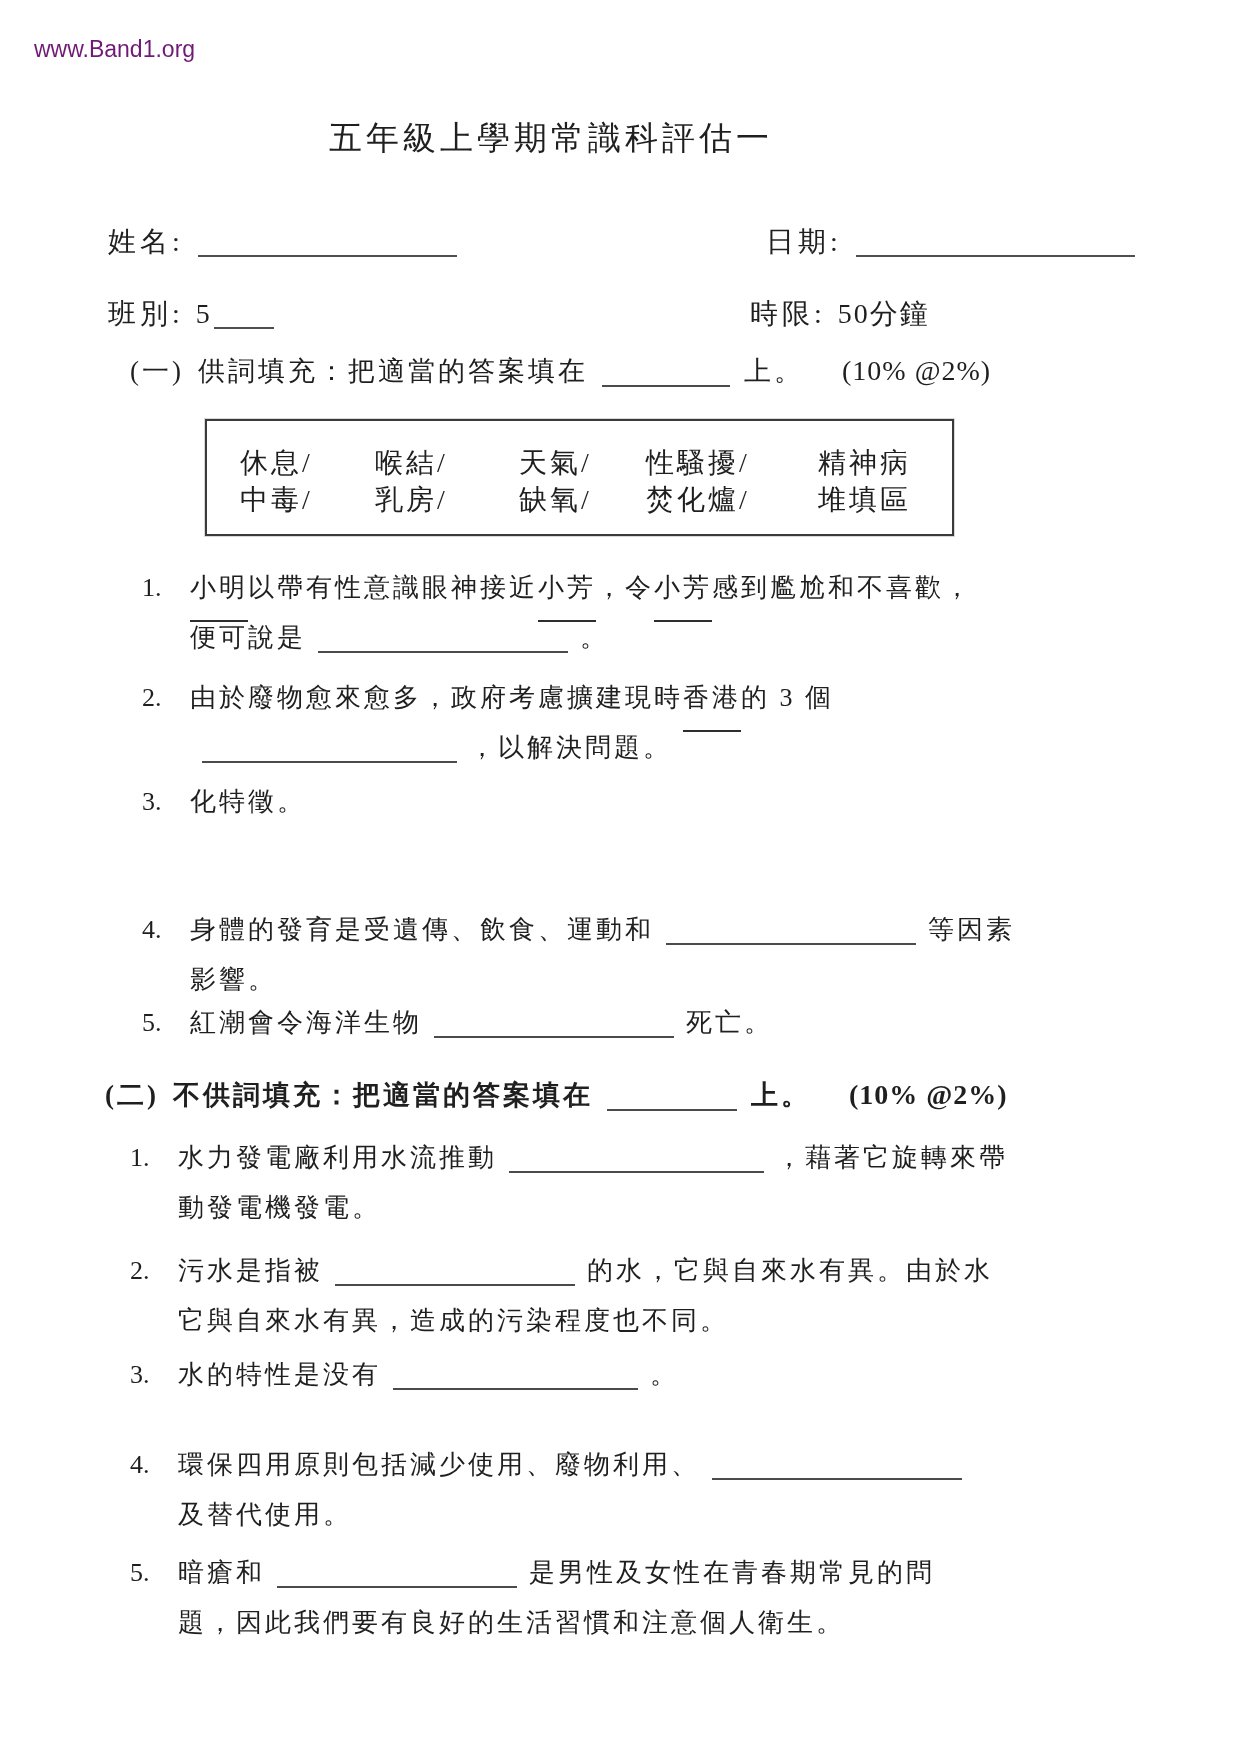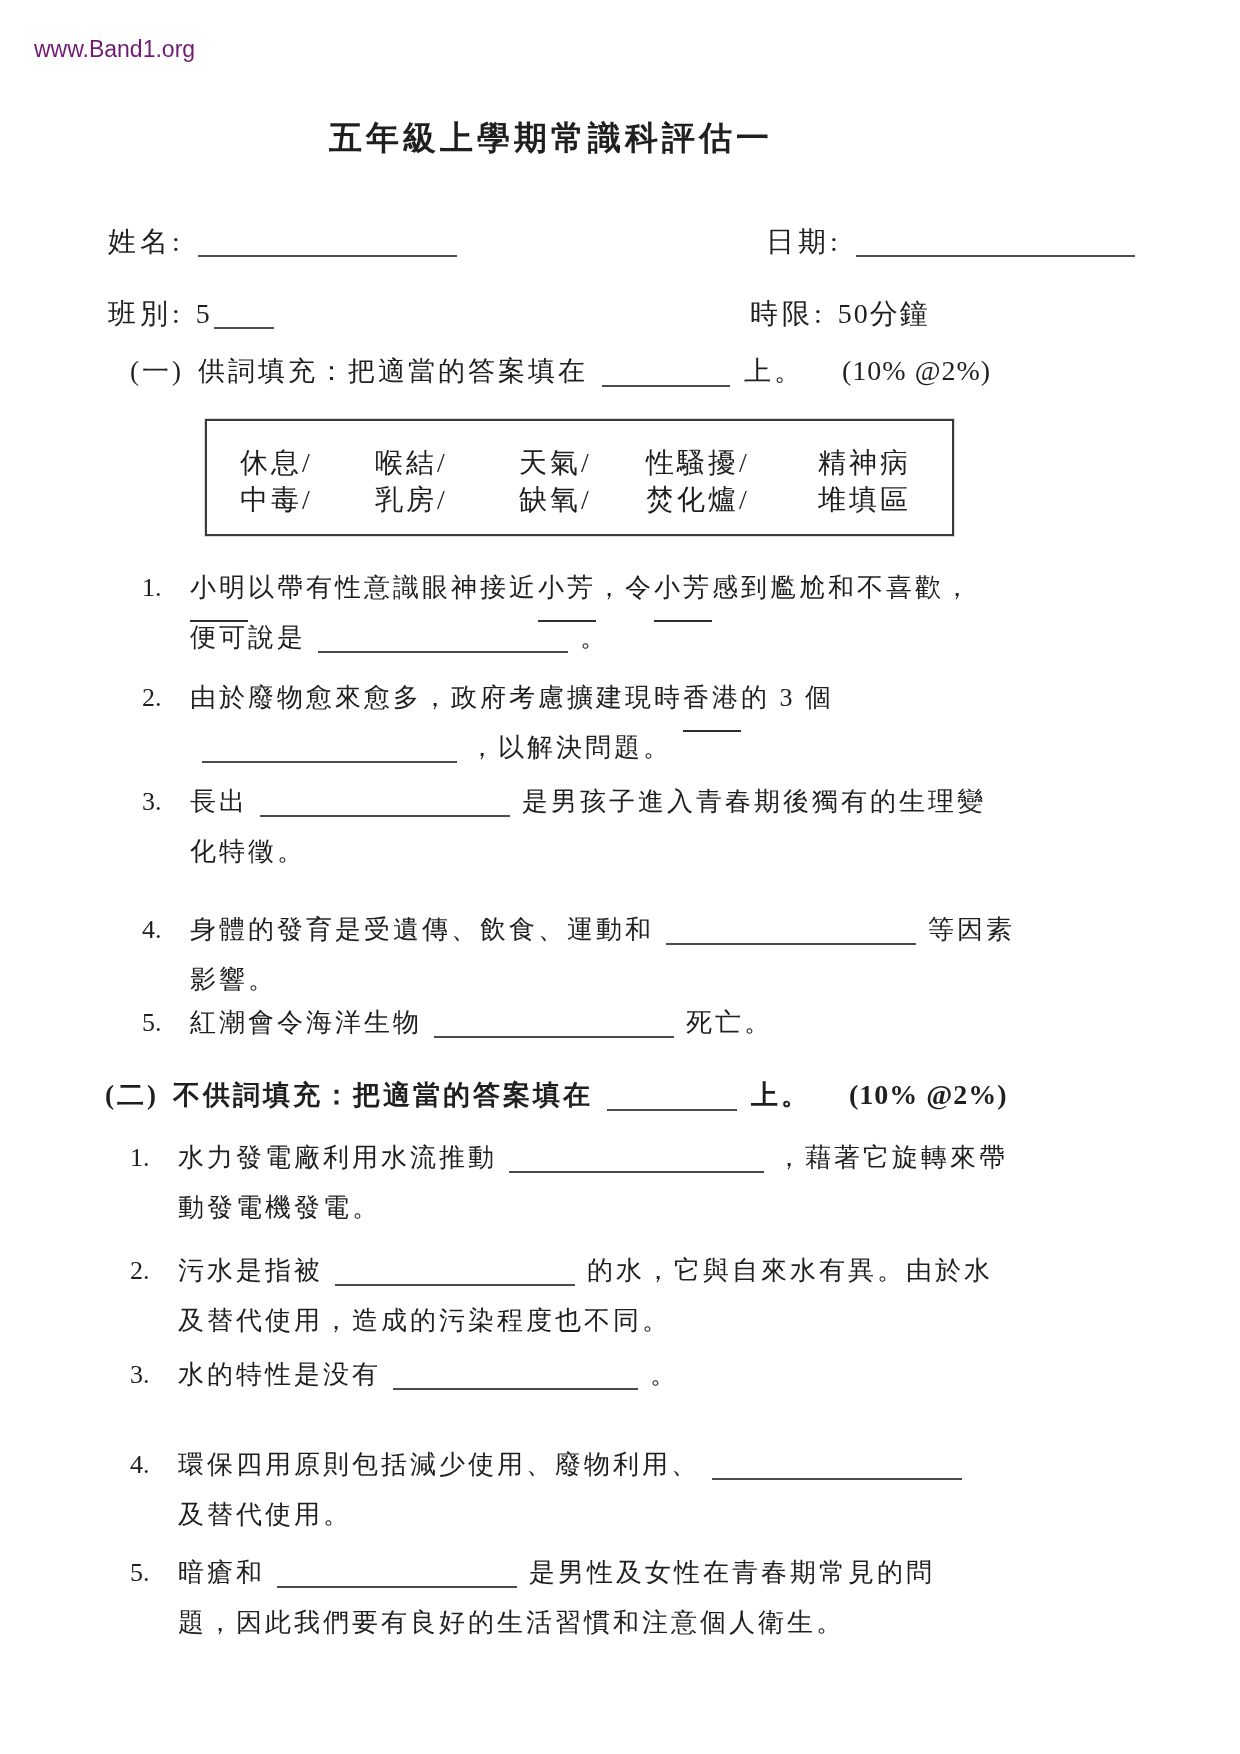--- a/index.html
+++ b/index.html
@@ -7,21 +7,21 @@
        font-family:"Liberation Serif","DejaVu Serif",serif;color:#1f1f1f;}
   .page{position:absolute;inset:0;background:#ffffff;}
 
   
   .watermark{position:absolute;left:34px;top:36px;
              font-family:"Liberation Sans","DejaVu Sans",sans-serif;
              font-size:23px;color:#701a75;}
 
   
   .title{position:absolute;left:0;top:116px;width:1102px;height:44px;line-height:44px;
-         text-align:center;font-size:33px;letter-spacing:4px;font-weight:700;}
+         text-align:center;font-size:33px;letter-spacing:4px;font-weight:400;}
 
   
   .field{position:absolute;height:40px;line-height:40px;font-size:28px;letter-spacing:4px;white-space:nowrap;}
   .f-name{left:108px;top:222px;}
   .f-date{left:766px;top:222px;}
   .f-class{left:108px;top:294px;}
   .f-time{left:750px;top:294px;}
   .hline{display:inline-block;border-bottom:2px solid #4f4f4f;position:relative;top:6px;margin-left:14px;}
   .hline-name{width:259px;}
   .hline-date{width:279px;}
@@ -134,21 +134,20 @@
       <div class="question">
         <div class="qnum">2.</div>
         <div class="qbody">
           <div class="qline"><span>由於廢物愈來愈多，政府考慮擴建現時</span><span class="uname">香港</span><span>的 3 個</span></div>
           <div class="qline"><span class="blank" style="width: 255px;"></span><span>，以解決問題。</span></div>
         </div>
       </div>
       <div class="question">
         <div class="qnum">3.</div>
         <div class="qbody">
-          <div class="qline"><span>長出</span><span class="blank" style="width: 250px;"></span><span>是男孩子進入青春期後獨有的生理變</span></div>
           <div class="qline"><span>化特徵。</span></div>
         </div>
       </div>
       <div class="question">
         <div class="qnum">4.</div>
         <div class="qbody">
           <div class="qline"><span>身體的發育是受遺傳、飲食、運動和</span><span class="blank" style="width: 250px;"></span><span>等因素</span></div>
           <div class="qline"><span>影響。</span></div>
         </div>
       </div>
@@ -169,21 +168,21 @@
         <div class="qnum">1.</div>
         <div class="qbody">
           <div class="qline"><span>水力發電廠利用水流推動</span><span class="blank" style="width: 255px;"></span><span>，藉著它旋轉來帶</span></div>
           <div class="qline"><span>動發電機發電。</span></div>
         </div>
       </div>
       <div class="question">
         <div class="qnum">2.</div>
         <div class="qbody">
           <div class="qline"><span>污水是指被</span><span class="blank" style="width: 240px;"></span><span>的水，它與自來水有異。由於水</span></div>
-          <div class="qline"><span>及替代使用，造成的污染程度也不同。</span></div>
+          <div class="qline"><span>它與自來水有異，造成的污染程度也不同。</span></div>
         </div>
       </div>
       <div class="question">
         <div class="qnum">3.</div>
         <div class="qbody">
           <div class="qline"><span>水的特性是没有</span><span class="blank" style="width: 245px;"></span><span>。</span></div>
         </div>
       </div>
       <div class="question">
         <div class="qnum">4.</div>

